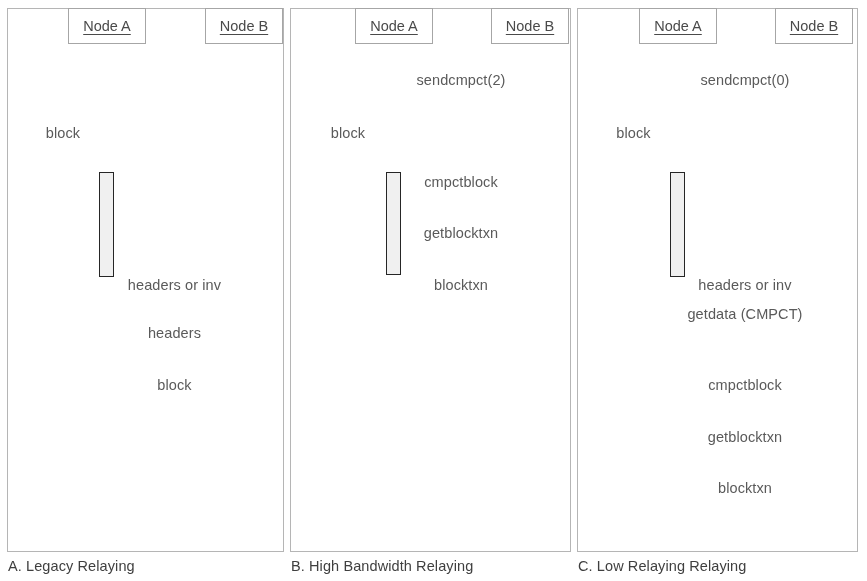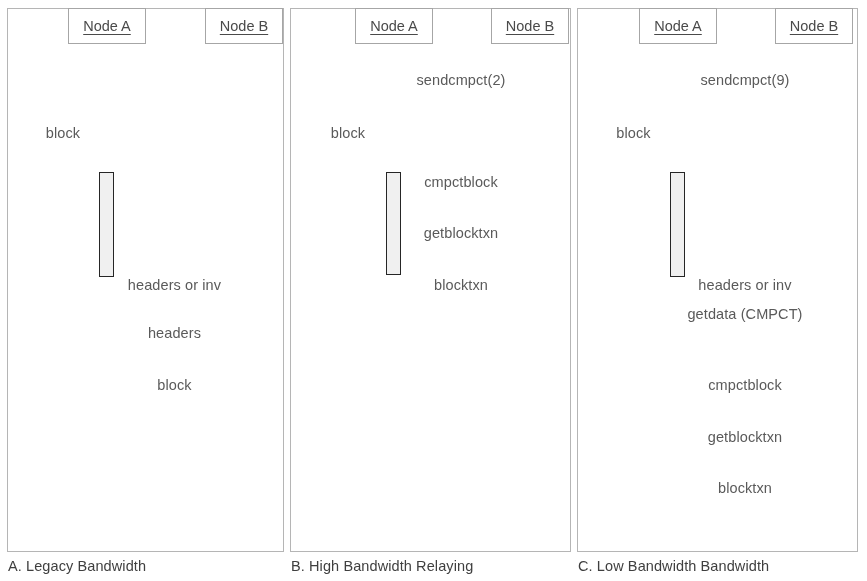--- a/index.html
+++ b/index.html
@@ -145,27 +145,27 @@
   <div id="labels-layer">
       <div class="msg-label" style="left: 63px; top: 125px;">block</div>
       <div class="msg-label" style="left: 174.5px; top: 277px;">headers or inv</div>
       <div class="msg-label" style="left: 174.5px; top: 325px;">headers</div>
       <div class="msg-label" style="left: 174.5px; top: 377px;">block</div>
       <div class="msg-label" style="left: 461px; top: 72px;">sendcmpct(2)</div>
       <div class="msg-label" style="left: 348px; top: 125px;">block</div>
       <div class="msg-label" style="left: 461px; top: 174px;">cmpctblock</div>
       <div class="msg-label" style="left: 461px; top: 225px;">getblocktxn</div>
       <div class="msg-label" style="left: 461px; top: 277px;">blocktxn</div>
-      <div class="msg-label" style="left: 745px; top: 72px;">sendcmpct(9)</div>
+      <div class="msg-label" style="left: 745px; top: 72px;">sendcmpct(0)</div>
       <div class="msg-label" style="left: 633.5px; top: 125px;">block</div>
       <div class="msg-label" style="left: 745px; top: 277px;">headers or inv</div>
       <div class="msg-label" style="left: 745px; top: 306px;">getdata (CMPCT)</div>
       <div class="msg-label" style="left: 745px; top: 377px;">cmpctblock</div>
       <div class="msg-label" style="left: 745px; top: 429px;">getblocktxn</div>
       <div class="msg-label" style="left: 745px; top: 480px;">blocktxn</div>
     </div>
   <div id="captions-layer">
-      <div class="caption" style="left: 8px; top: 558px;">A. Legacy Bandwidth</div>
+      <div class="caption" style="left: 8px; top: 558px;">A. Legacy Relaying</div>
       <div class="caption" style="left: 291px; top: 558px;">B. High Bandwidth Relaying</div>
-      <div class="caption" style="left: 578px; top: 558px;">C. Low Bandwidth Bandwidth</div>
+      <div class="caption" style="left: 578px; top: 558px;">C. Low Relaying Relaying</div>
     </div>
 
 </div>
 
 </body></html>

